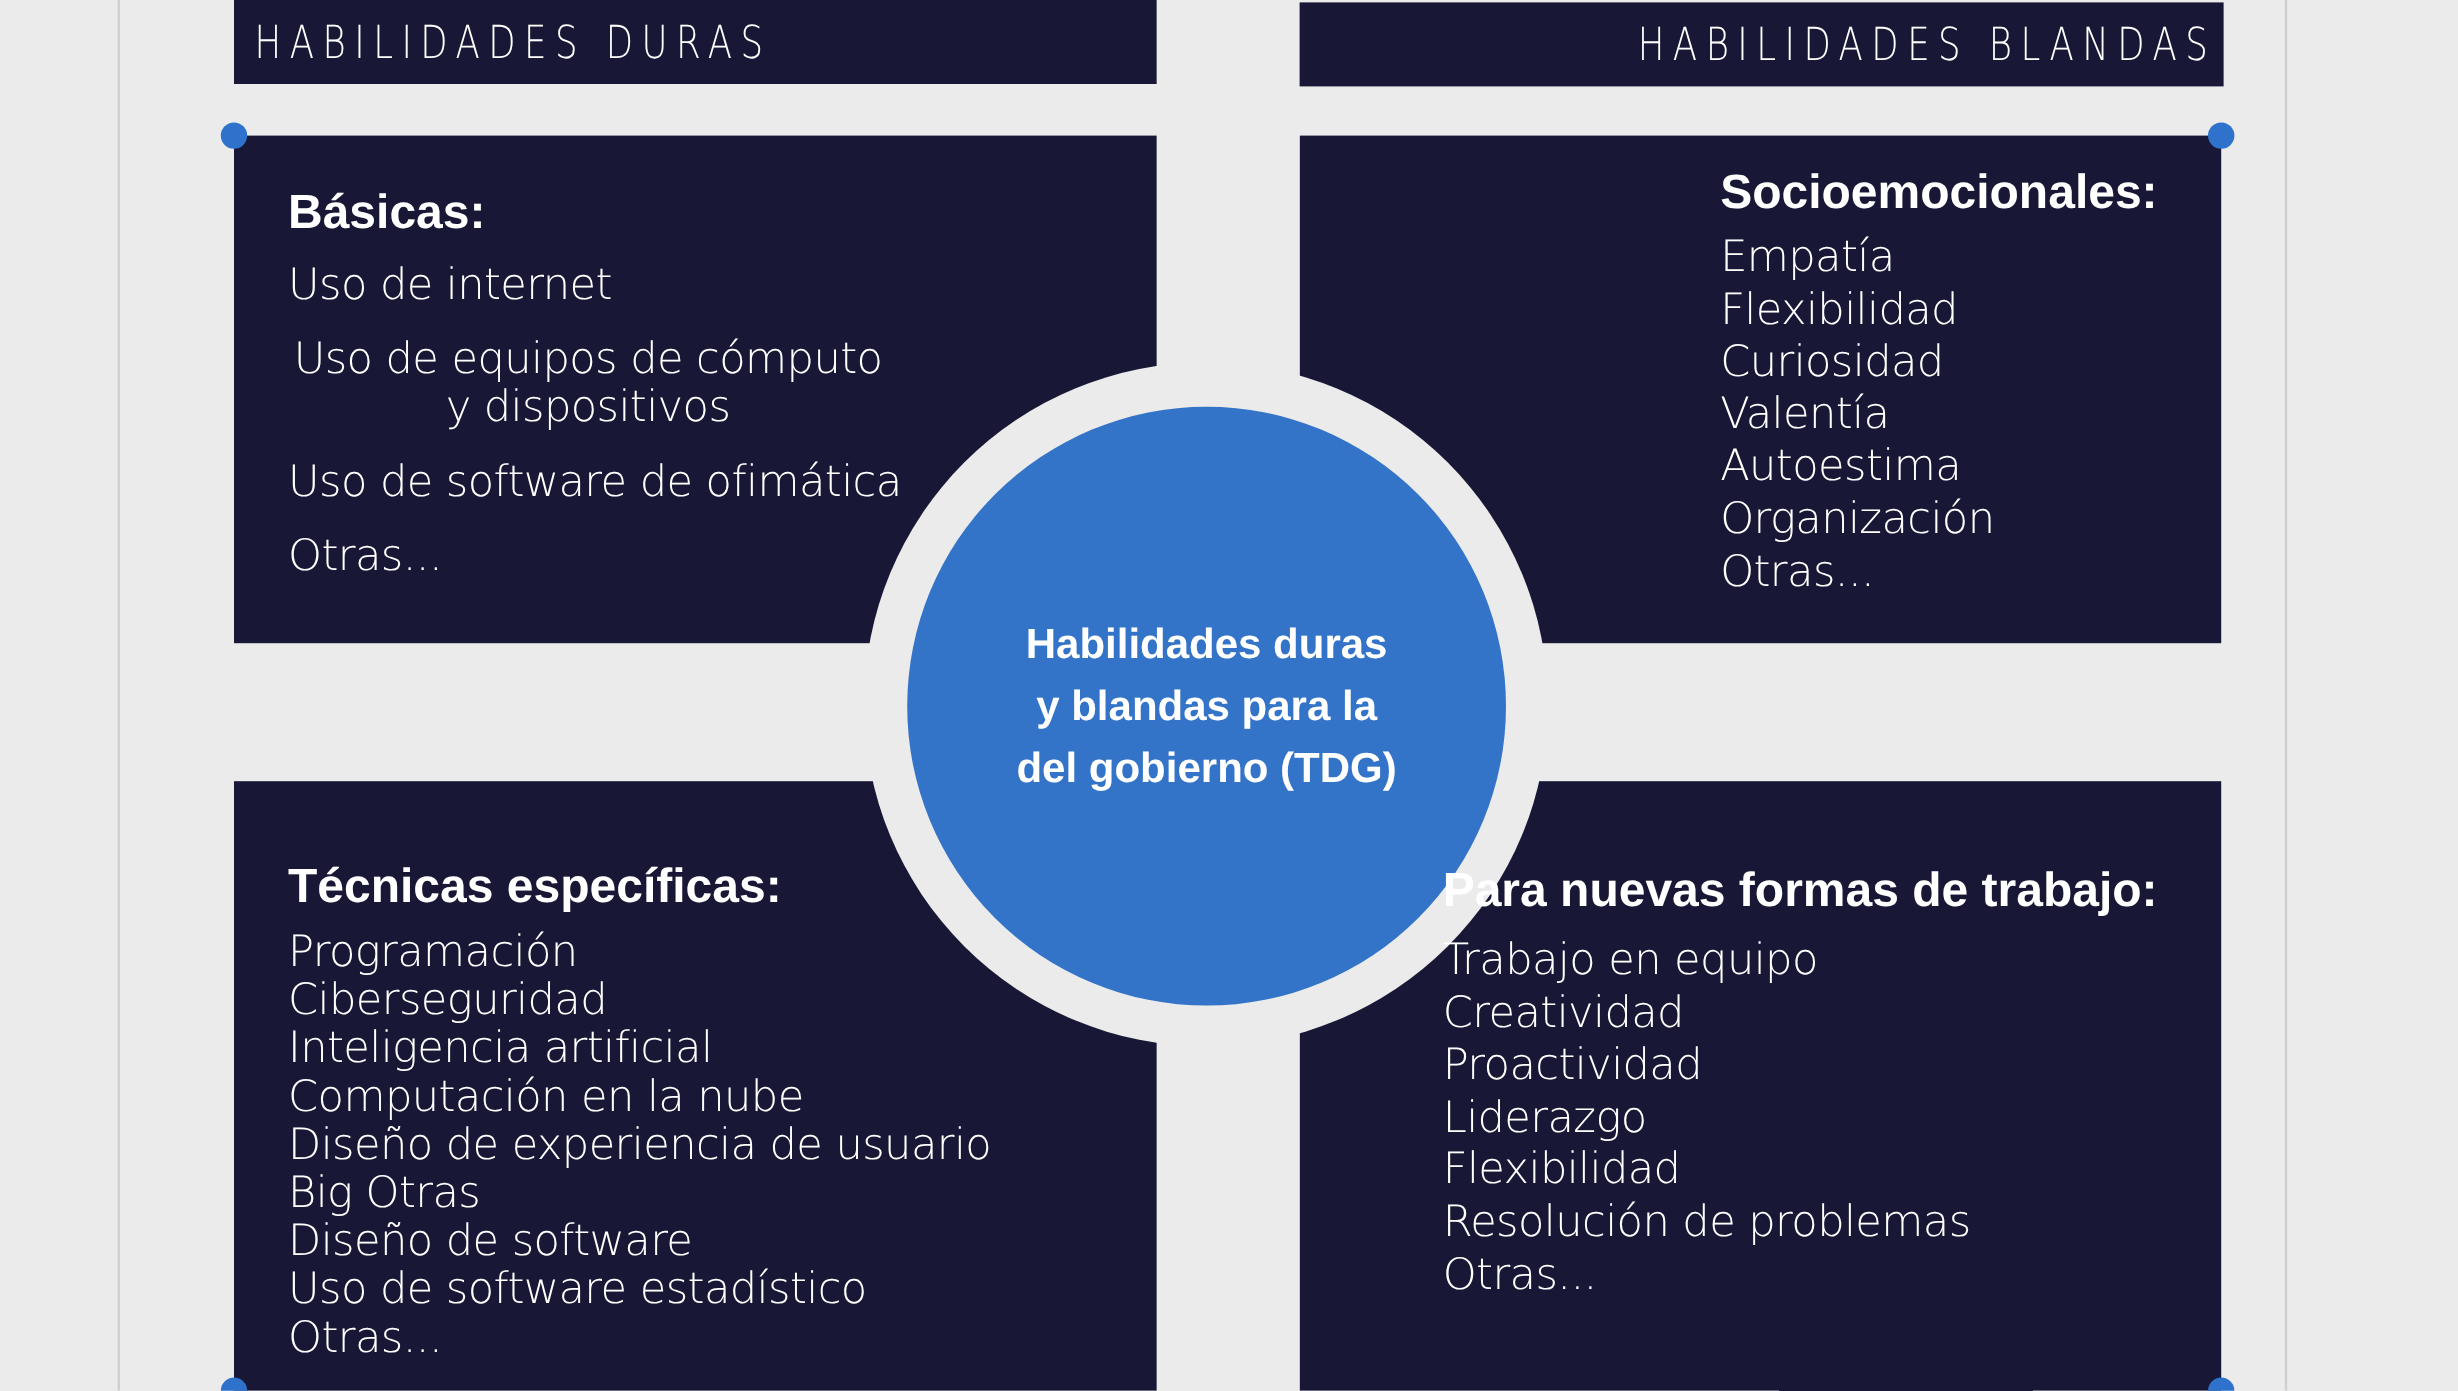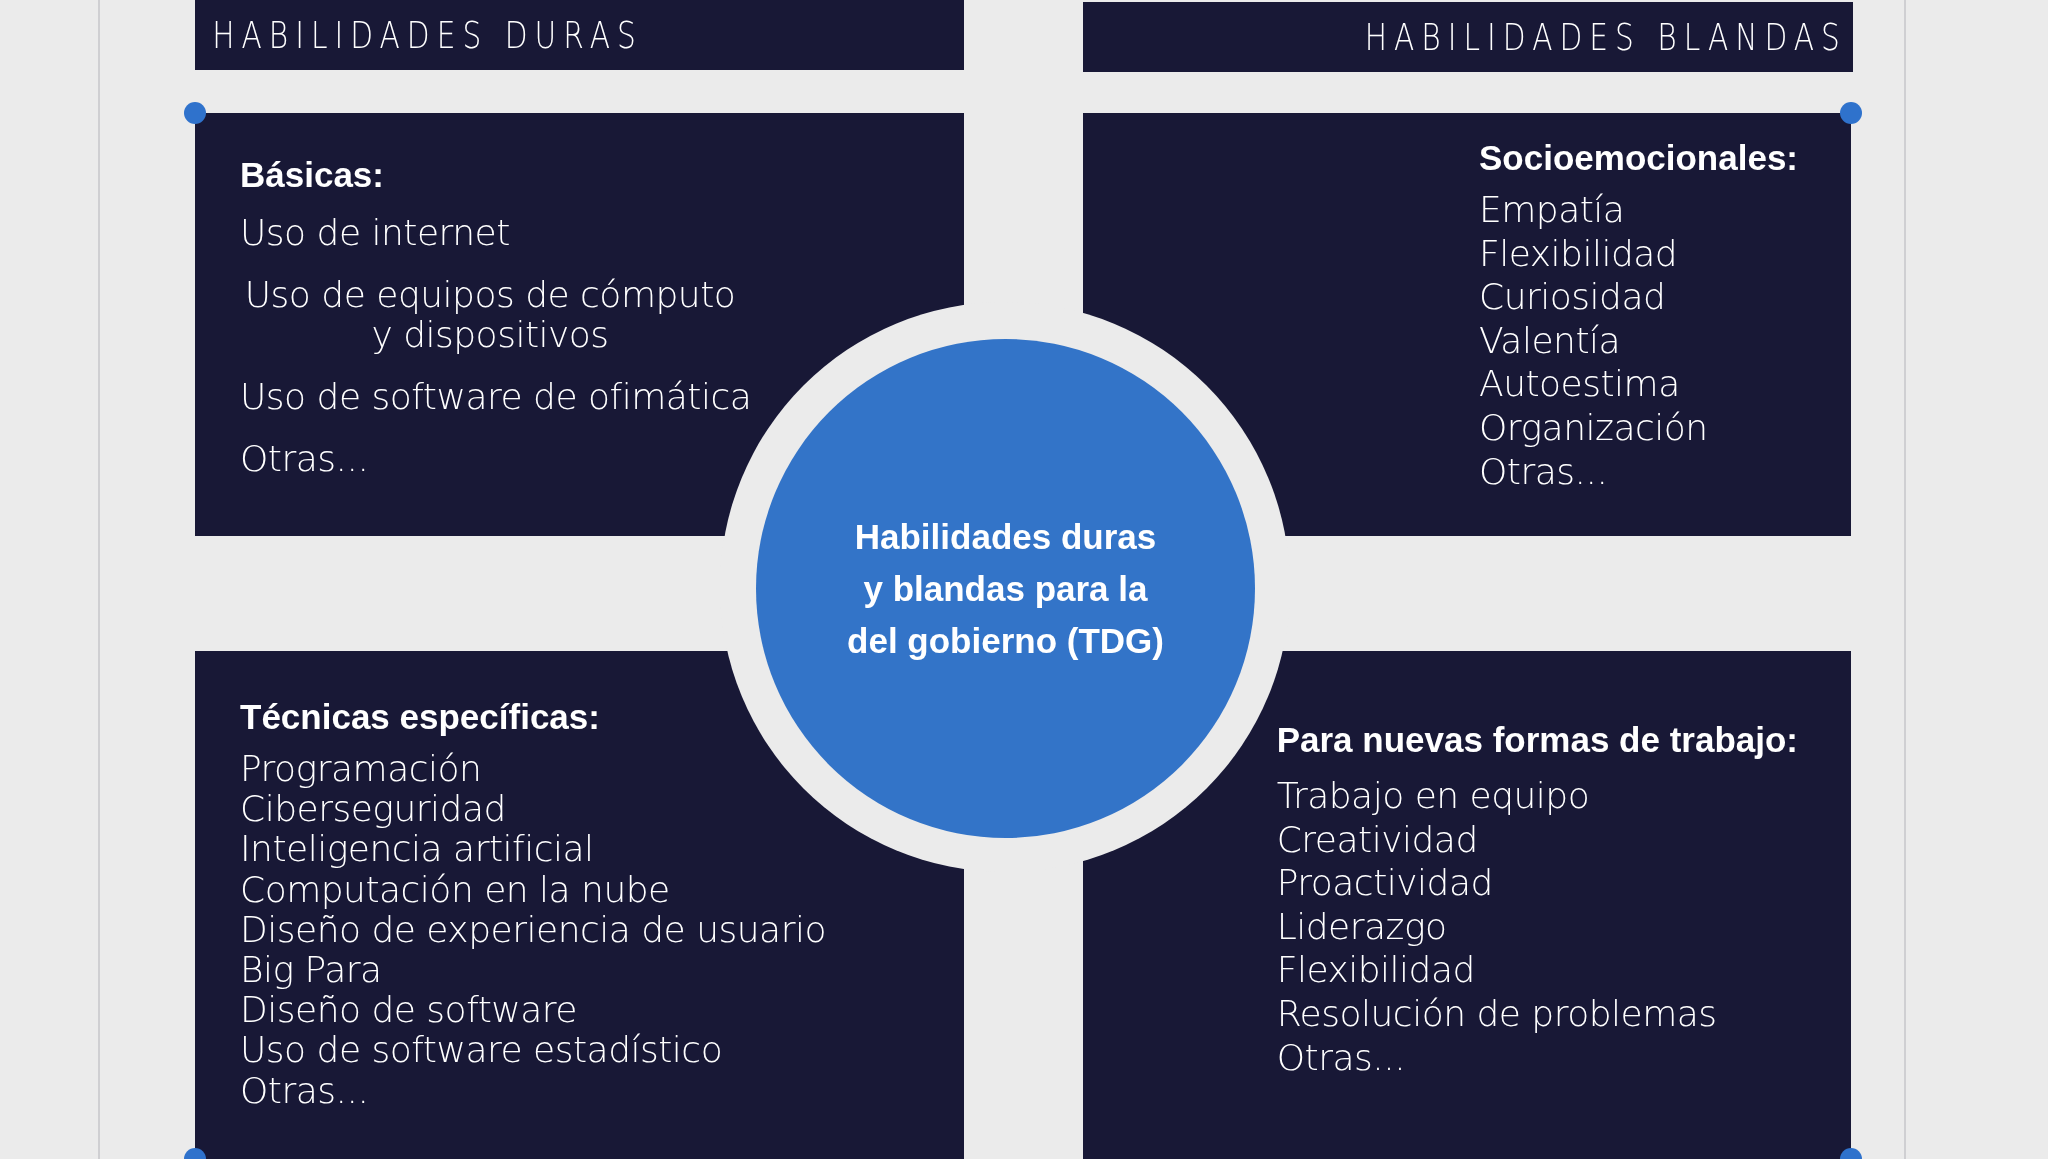--- a/index.html
+++ b/index.html
@@ -21,33 +21,33 @@
   .hb-right span { transform-origin: right center; padding-right: 8px; }
   .dot { position: absolute; width: 22px; height: 22px; border-radius: 50%; background: #2f72cc; }
   .ring { position: absolute; left: 720px; top: 302px; width: 570px; height: 570px;
     border-radius: 50%; background: #ebebeb; }
   .circle { position: absolute; left: 756px; top: 339px; width: 499px; height: 499px;
     border-radius: 50%; background: #3374c8; display: flex; align-items: center; justify-content: center; }
   .circle-text { color: #ffffff; font-weight: 700; font-size: 35px; line-height: 52px;
     text-align: center; width: 420px; }
   .vstrip { position: absolute; background: #ebebeb; }
   .q { position: absolute; color: #ffffff; }
-  .q h3 { margin: 0; font-size: 35px; font-weight: 700; }
+  .q h3 { margin: 0; font-size: 40px; font-weight: 700; }
   .q .item { font-family: "DejaVu Sans", sans-serif; font-weight: 200; font-size: 36px;
     letter-spacing: -0.5px; white-space: nowrap; }
   .q.right { }
   .tl { left: 240px; top: 155px; }
   .tl h3 { margin-bottom: 18px; }
   .tl .item { line-height: 40px; margin-bottom: 22px; }
   .tl .item.multi { white-space: normal; width: 500px; line-height: 40px; text-align: center; }
   .tr { right: 250px; top: 138px; }
   .tr h3 { margin-bottom: 10px; }
   .tr .item { line-height: 43.6px; }
   .bl { left: 240px; top: 697px; }
-  .bl h3 { margin-bottom: 12px; }
+  .bl h3 { margin-bottom: 12px; margin-top: 20px; }
   .bl .item { line-height: 40.2px; }
   .br { right: 250px; top: 720px; }
   .br h3 { margin-bottom: 14px; }
   .br .item { line-height: 43.6px; }
 </style>
 </head>
 <body>
 
 <div class="vline" style="left:98px;"></div>
 <div class="vline" style="left:1904px;"></div>
@@ -99,21 +99,21 @@
   <div class="item">Otras...</div>
 </div>
 
 <div class="q bl">
   <h3>Técnicas específicas:</h3>
   <div class="item">Programación</div>
   <div class="item">Ciberseguridad</div>
   <div class="item">Inteligencia artificial</div>
   <div class="item">Computación en la nube</div>
   <div class="item">Diseño de experiencia de usuario</div>
-  <div class="item">Big Para</div>
+  <div class="item">Big Otras</div>
   <div class="item">Diseño de software</div>
   <div class="item">Uso de software estadístico</div>
   <div class="item">Otras...</div>
 </div>
 
 <div class="q right br">
   <h3>Para nuevas formas de trabajo:</h3>
   <div class="item">Trabajo en equipo</div>
   <div class="item">Creatividad</div>
   <div class="item">Proactividad</div>

